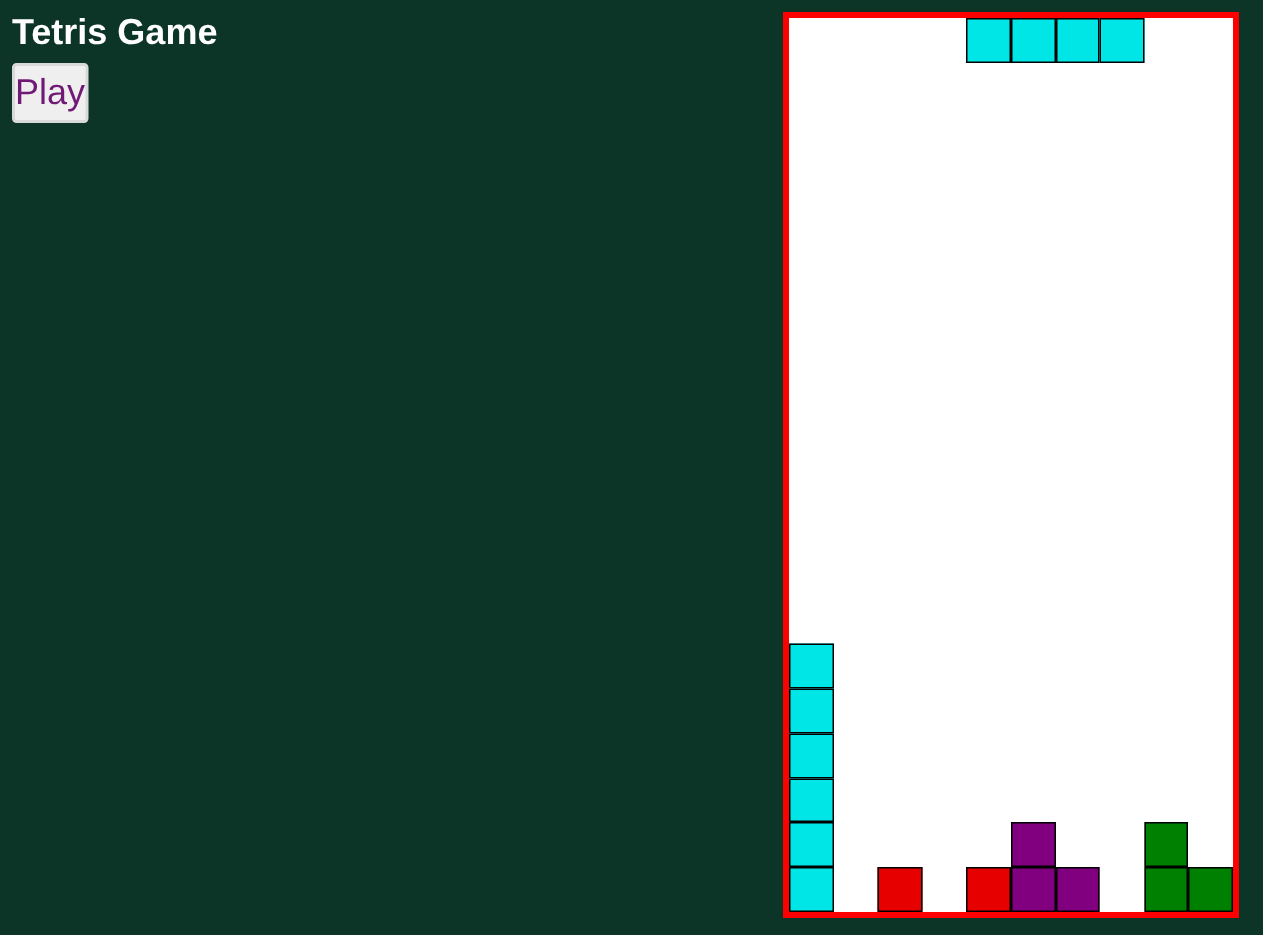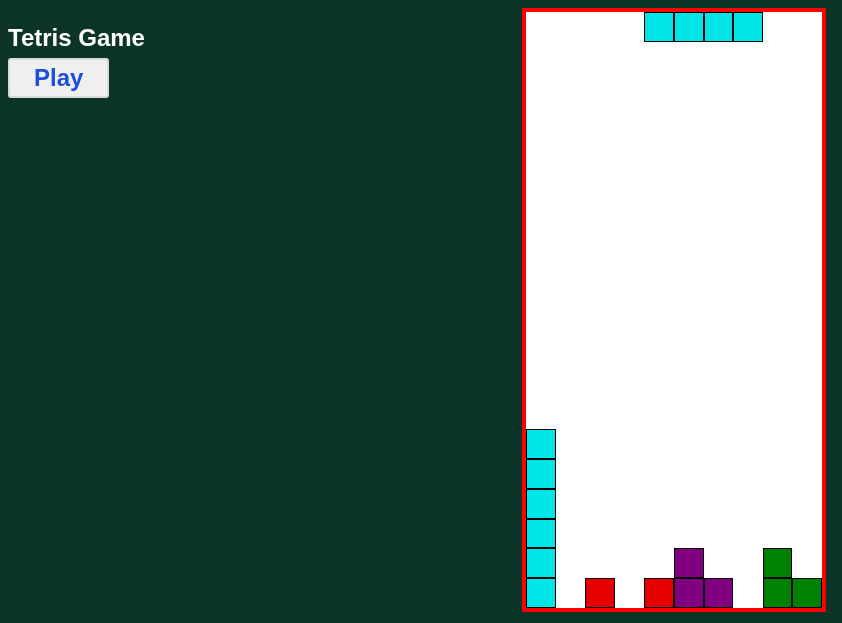--- a/index.html
+++ b/index.html
@@ -10,33 +10,33 @@
     background: #0c3528;
     font-family: Arial, Helvetica, sans-serif;
     overflow: hidden;
   }
   .header {
     position: absolute;
     left: 8px;
     top: 8px;
   }
   h2 {
-    margin: 16px 0 6px 0;
+    margin: 0 0 6px 0;
     color: #ffffff;
     font-size: 24px;
     font-weight: bold;
   }
   .play-btn {
     font-size: 24px;
-    font-weight: bold;
-    color: #1d4ed8;
+    font-weight: normal;
+    color: #701a75;
     background: #efefef;
     border: 2px solid #d9d9d9;
     border-radius: 3px;
-    padding: 4px 24px;
+    padding: 4px 0;
     cursor: pointer;
   }
   .board-wrap {
     position: absolute;
     left: 522px;
     top: 8px;
     width: 296px;
     height: 596px;
     border: 4px solid #ff0000;
     background: #ffffff;

